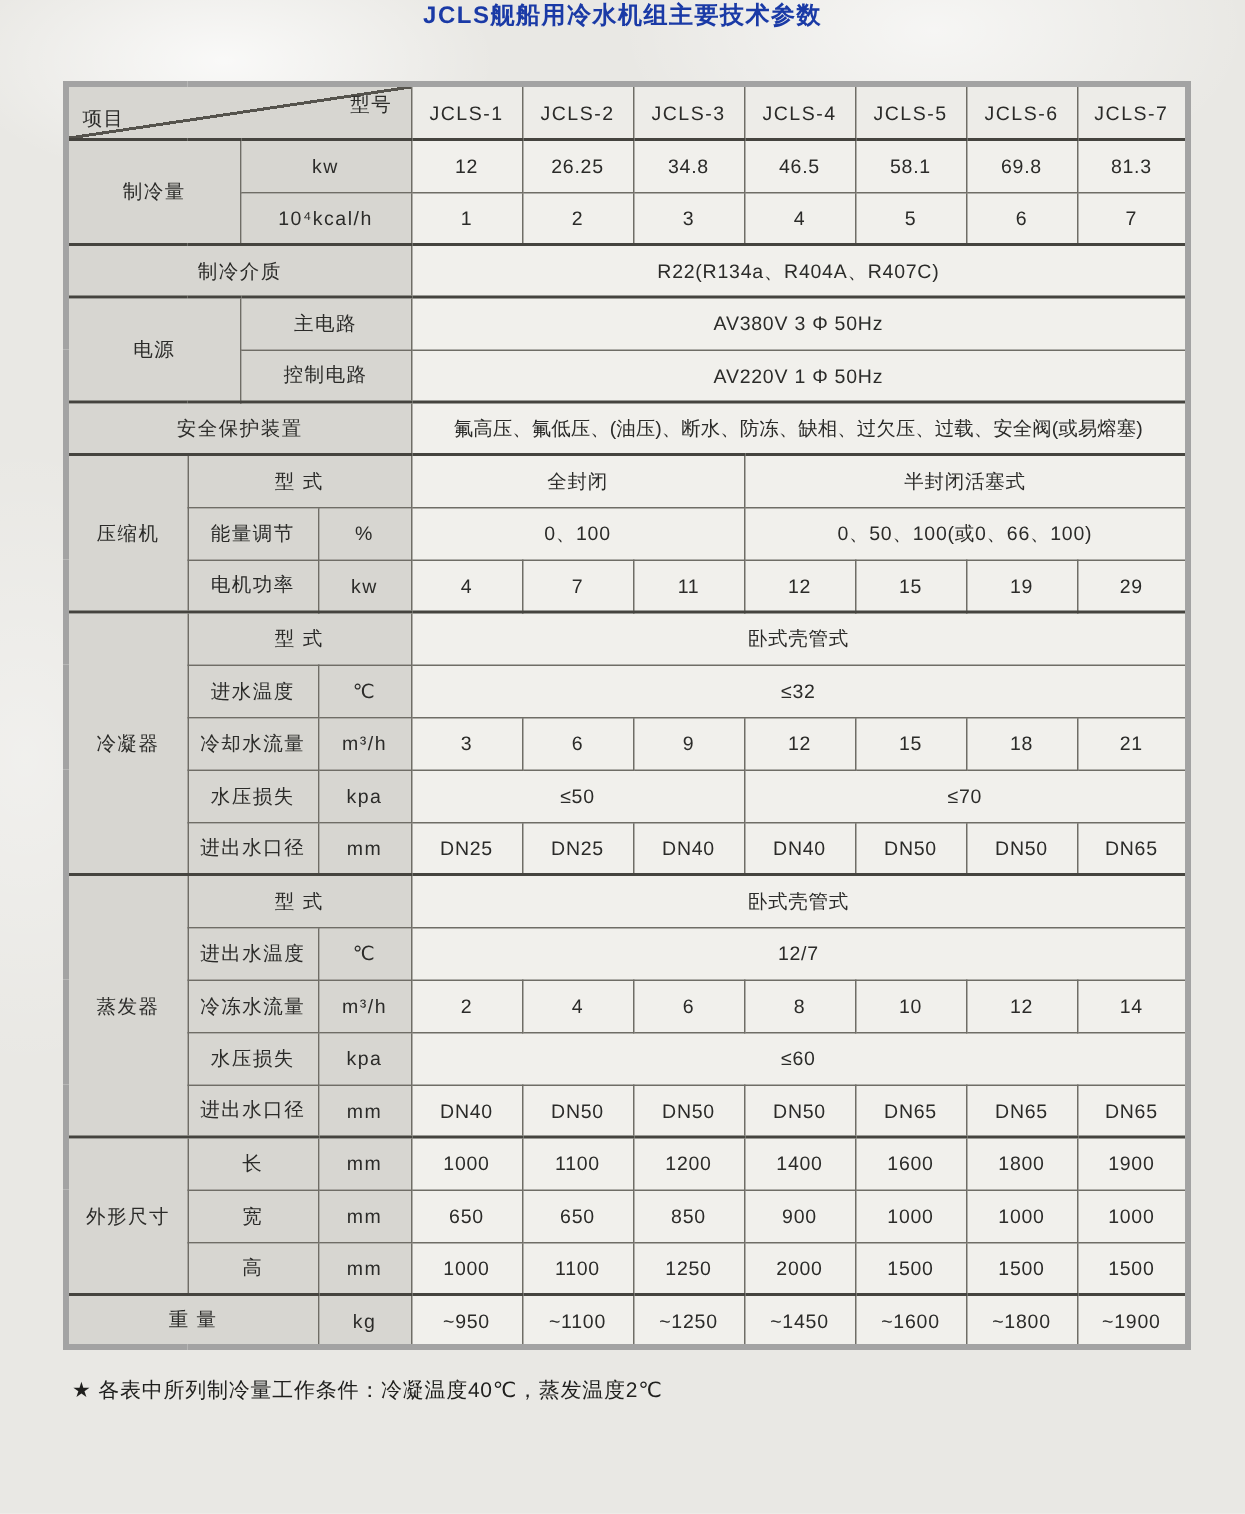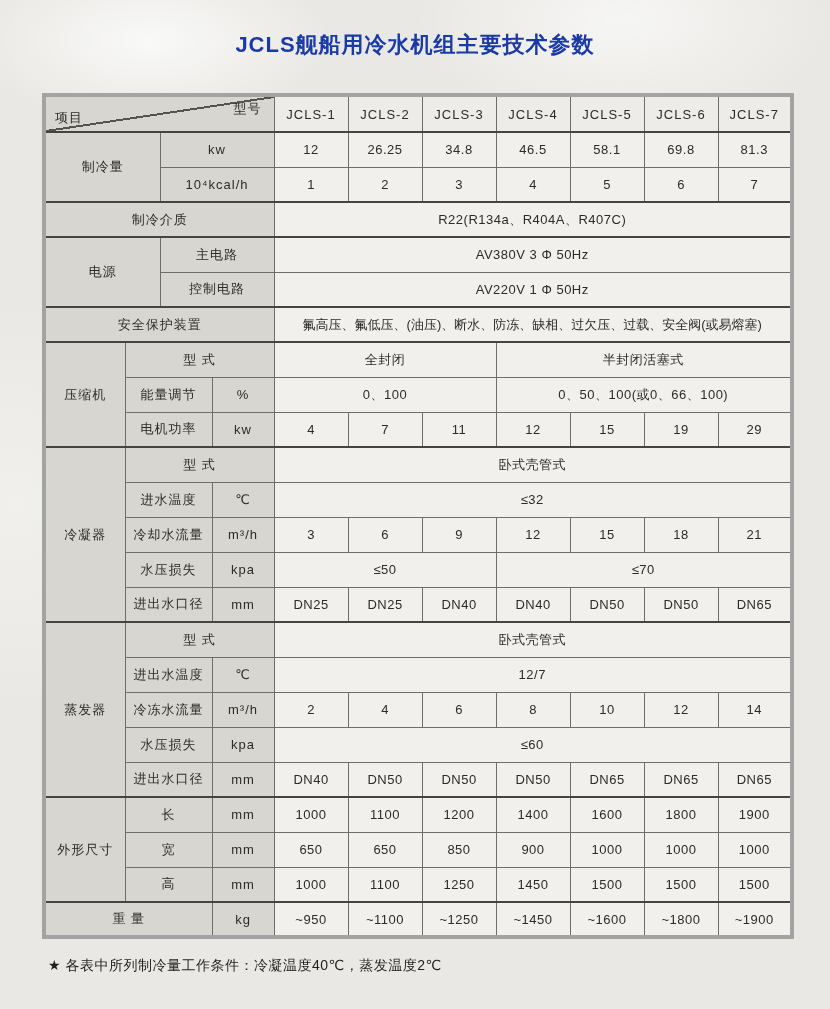--- a/index.html
+++ b/index.html
@@ -10,22 +10,21 @@
     background:
       radial-gradient(ellipse 260px 120px at 18% 4%, rgba(255,255,255,.75), rgba(255,255,255,0) 70%),
       radial-gradient(ellipse 300px 160px at 75% 2%, rgba(255,255,255,.6), rgba(255,255,255,0) 70%),
       radial-gradient(ellipse 200px 300px at 2% 50%, rgba(255,255,255,.35), rgba(255,255,255,0) 70%),
       #e9e8e4;
     color:#2b2b29;
     overflow:hidden;
   }
   .title {
     text-align:center;
-    padding-top:30px;
-    font-size:22px;
+    font-size:16px;
     font-weight:bold;
     letter-spacing:1px;
     color:#1a3aa6;
   }
   table.spec {
     border-collapse:collapse;
     table-layout:fixed;
     width:748px;
     margin:33px 0 0 42px;
     border:4px solid #a3a3a3;
@@ -262,21 +261,21 @@
     <td class="val">1000</td>
     <td class="val">1000</td>
     <td class="val">1000</td>
   </tr>
   <tr>
     <td class="lbl" colspan="2">高</td>
     <td class="lbl">mm</td>
     <td class="val">1000</td>
     <td class="val">1100</td>
     <td class="val">1250</td>
-    <td class="val">1450</td>
+    <td class="val">2000</td>
     <td class="val">1500</td>
     <td class="val">1500</td>
     <td class="val">1500</td>
   </tr>
 
   <tr class="sec">
     <td class="lbl" colspan="3">重  量</td>
     <td class="lbl">kg</td>
     <td class="val">~950</td>
     <td class="val">~1100</td>

